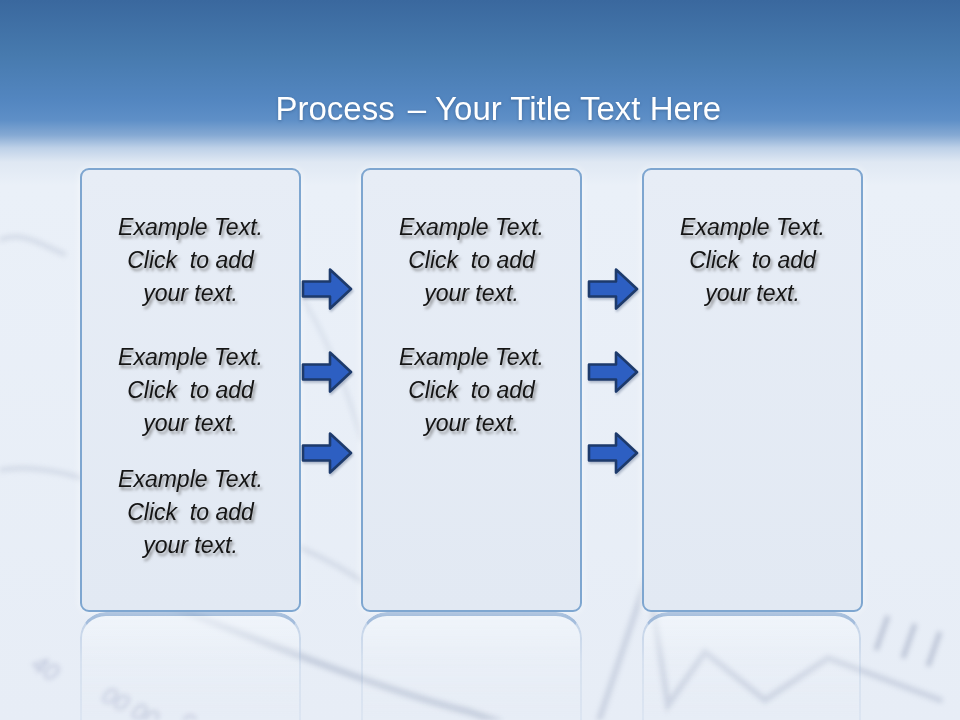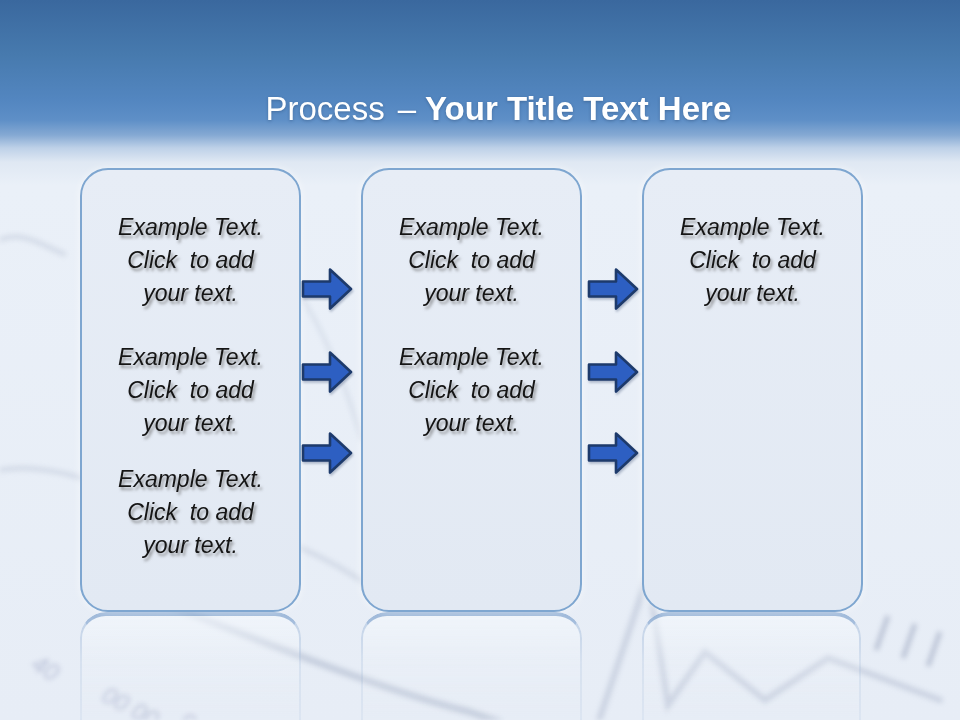--- a/index.html
+++ b/index.html
@@ -11,25 +11,25 @@
       #85a9d3 135px,#bed1e8 148px,#dfe8f3 162px,#eaf0f8 185px,#e7edf6 720px);
   }
   svg.watermark{position:absolute;left:0;top:0;z-index:1;filter:blur(2.5px);}
   .slide-title{
     position:absolute;top:52px;left:0;width:100%;text-align:center;z-index:4;
     color:#ffffff;font-size:33px;line-height:38px;
     text-shadow:0 1px 3px rgba(20,40,70,.3);white-space:pre;
   }
   .title-bold{font-weight:400;}
   .title-sep{font-weight:400;margin:0 9px 0 13px;}
-  .title-rest{font-weight:700;}
+  .title-rest{font-weight:400;}
   .panel{
     position:absolute;top:168px;width:217px;height:440px;z-index:3;
     background:linear-gradient(180deg,#e7edf6,#e2e9f3);
-    border:2.5px solid #7ea6d0;border-radius:28px;
+    border:2.5px solid #7ea6d0;border-radius:9px;
     box-shadow:0 0 8px rgba(255,255,255,.55);
   }
   .panel1{left:80px;}  .panel2{left:361px;}  .panel3{left:642px;}
   .tb{
     position:absolute;left:4px;right:4px;text-align:center;
     font-style:italic;font-size:23px;line-height:33px;color:#151515;
     text-shadow:2px 3px 3px rgba(95,95,95,.6);
   }
   .tb .ln{white-space:pre;}
   .tb1{top:41px;} .tb2{top:171px;} .tb3{top:293px;}

